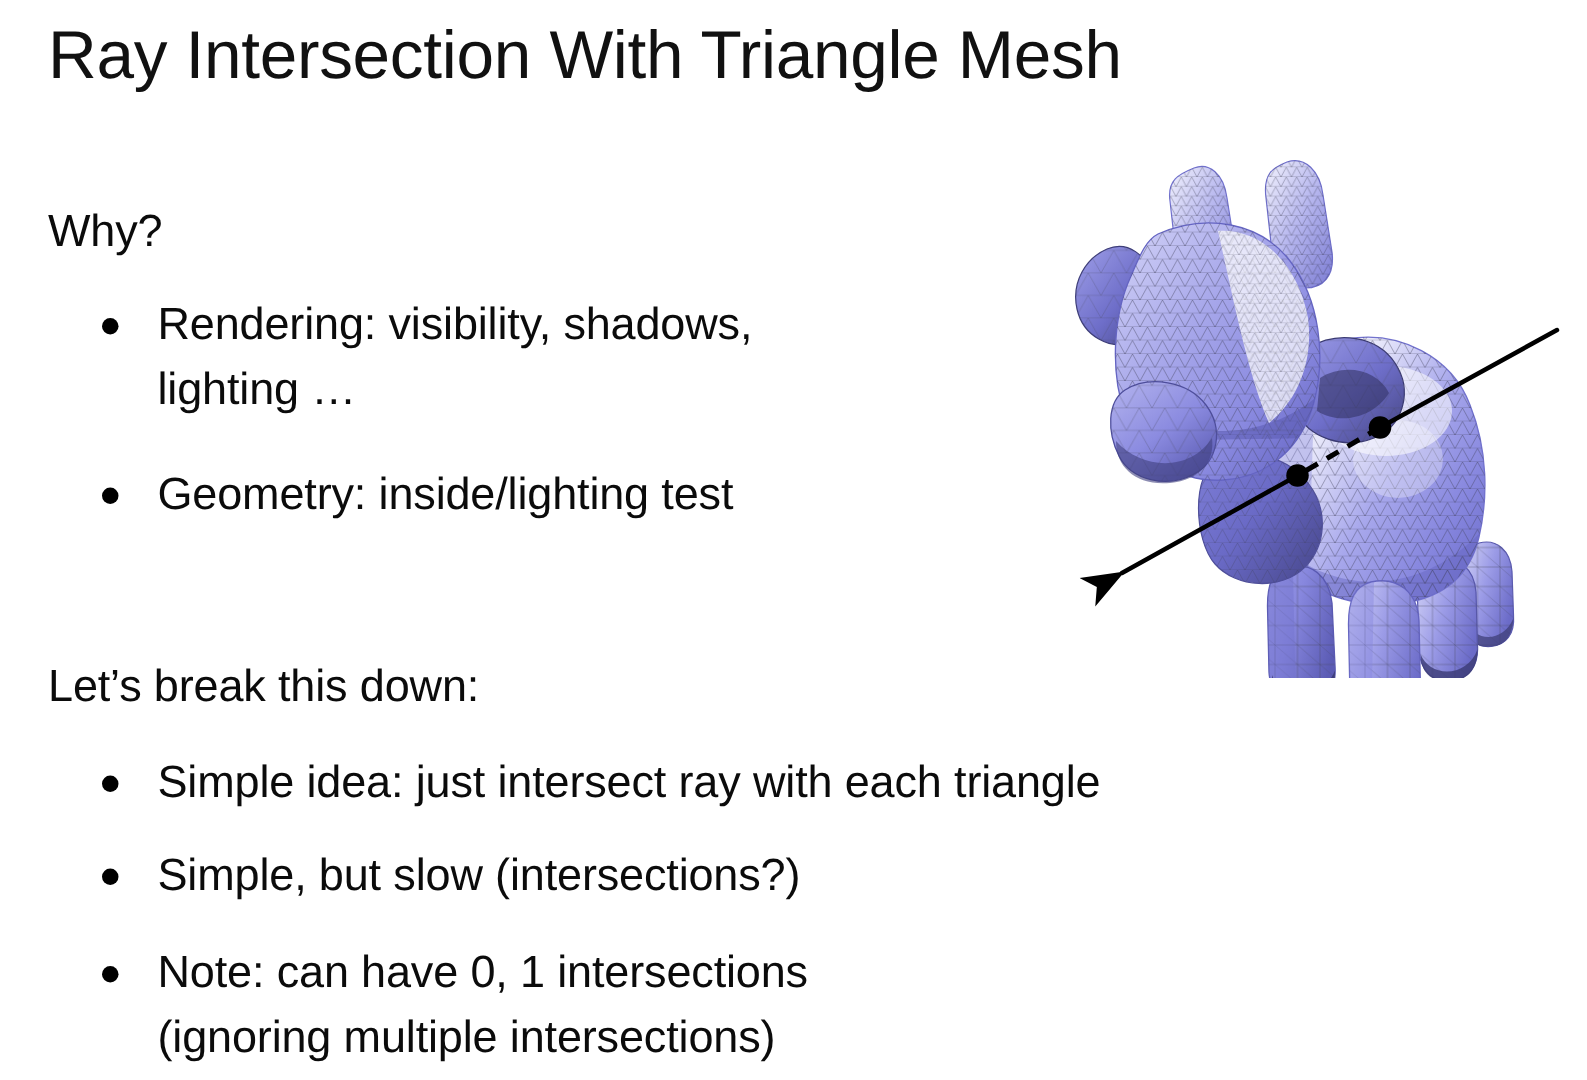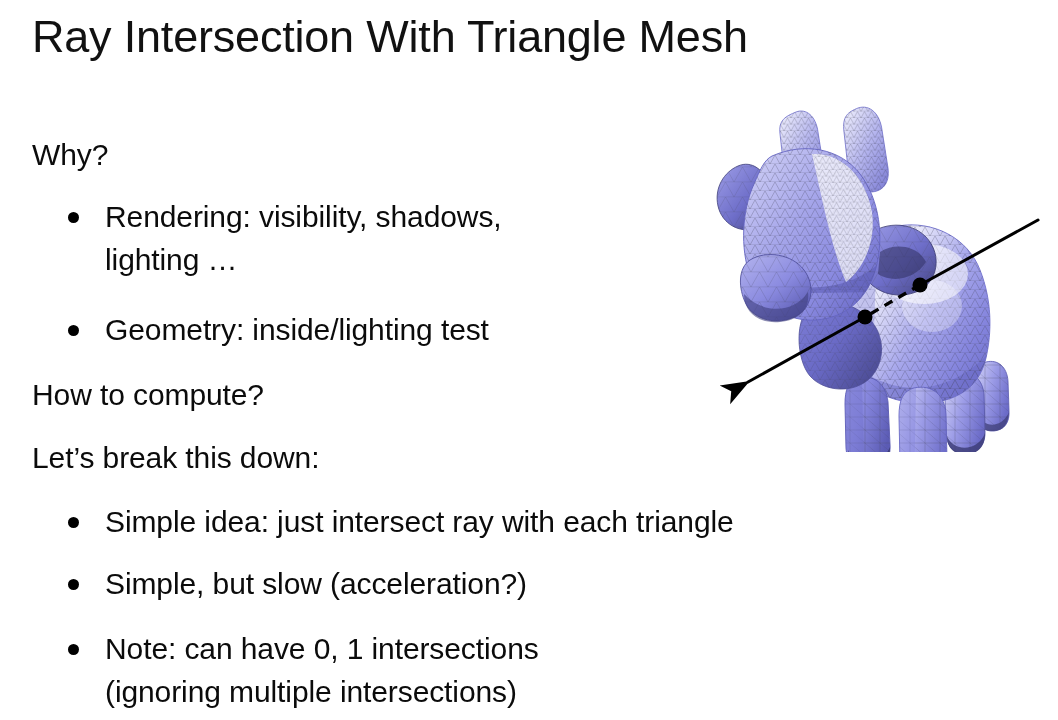--- a/index.html
+++ b/index.html
@@ -95,36 +95,33 @@
 
   <div class="body-line cont-line" style="top:241px">
     <span>lighting …</span>
   </div>
 
   <div class="body-line bullet-row" style="top:311px">
     <span class="dot"></span>
     <span class="btext">Geometry: inside/lighting test</span>
   </div>
 
-  <div class="body-line flush" style="top:376px">
-    <span>How to compute?</span>
-  </div>
 
   <div class="body-line flush" style="top:439px">
     <span>Let’s break this down:</span>
   </div>
 
   <div class="body-line bullet-row" style="top:503px">
     <span class="dot"></span>
     <span class="btext">Simple idea: just intersect ray with each triangle</span>
   </div>
 
   <div class="body-line bullet-row" style="top:565px">
     <span class="dot"></span>
-    <span class="btext">Simple, but slow (acceleration?)</span>
+    <span class="btext">Simple, but slow (intersections?)</span>
   </div>
 
   <div class="body-line bullet-row" style="top:630px">
     <span class="dot"></span>
     <span class="btext">Note: can have 0, 1 intersections</span>
   </div>
 
   <div class="body-line cont-line" style="top:673px">
     <span>(ignoring multiple intersections)</span>
   </div>

